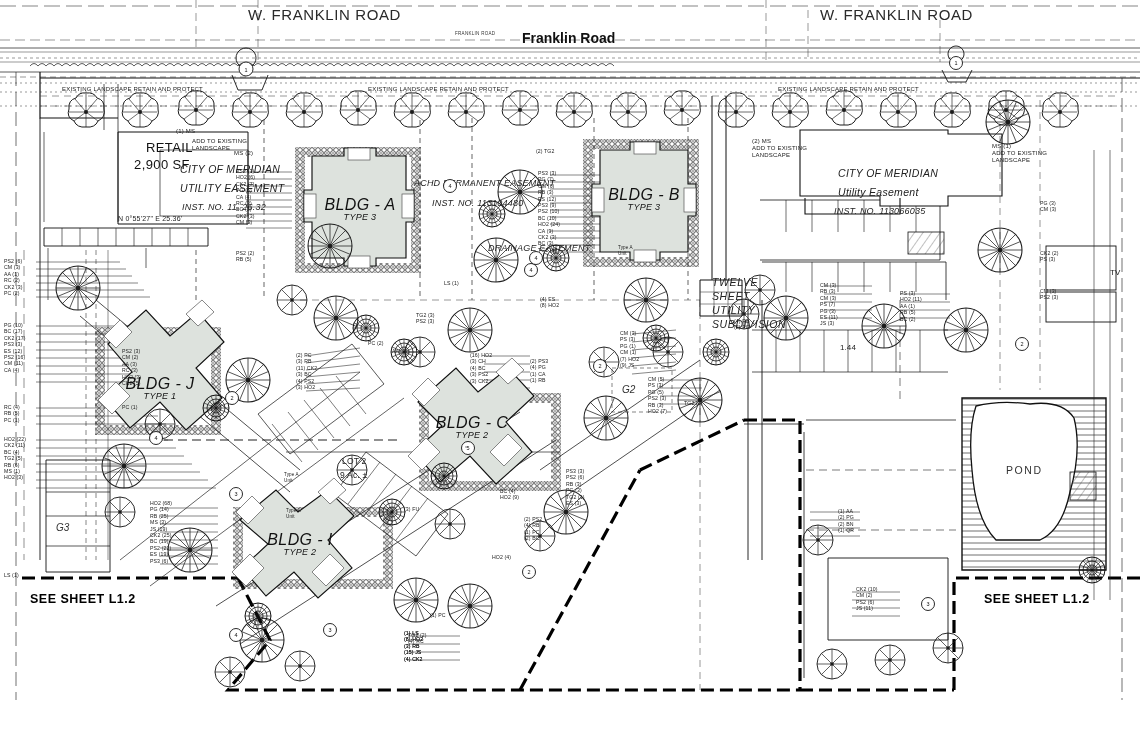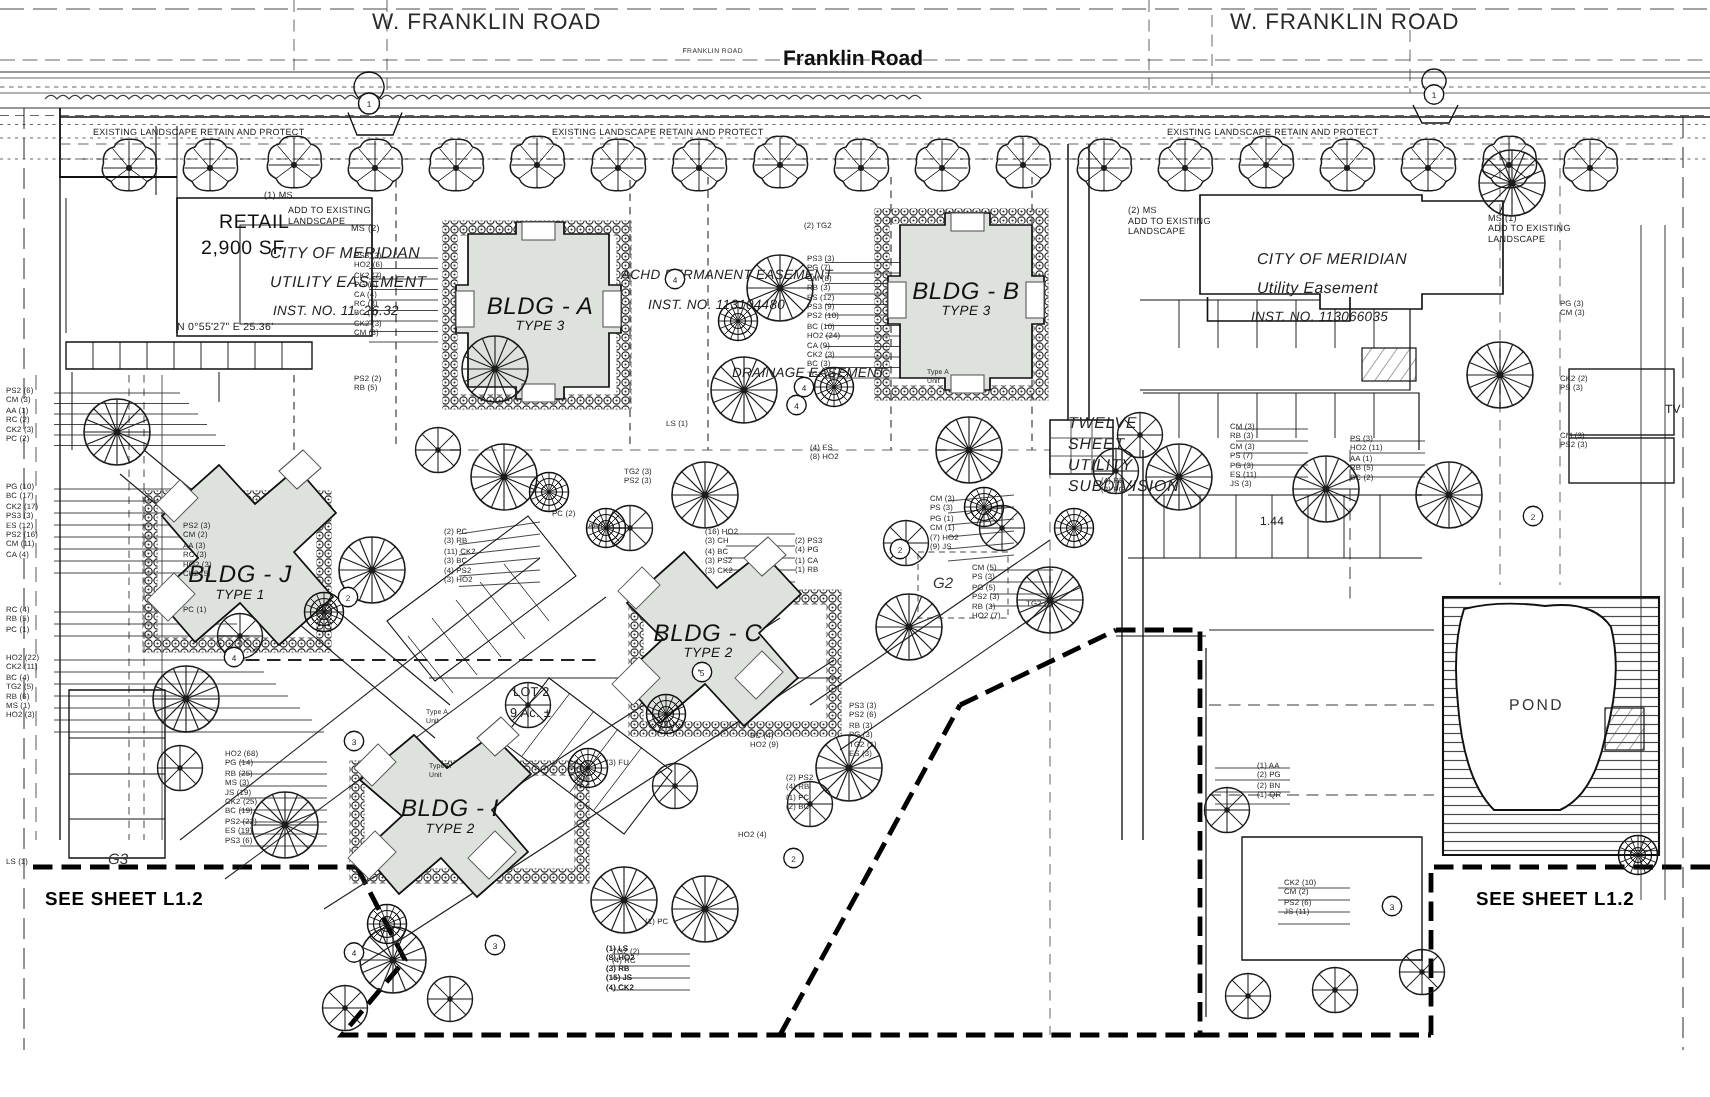--- a/index.html
+++ b/index.html
@@ -653,21 +653,21 @@
   <div class="lbl tiny6" style="left:752px;top:138px;">(2) MS<br>ADD TO EXISTING<br>LANDSCAPE</div>
   <div class="lbl tiny6" style="left:992px;top:143px;">MS (1)<br>ADD TO EXISTING<br>LANDSCAPE</div>
 
   <div class="lbl bearing" style="left:118px;top:215px;">N 0°55'27" E  25.36'</div>
   <div class="lbl lotlbl" style="left:342px;top:456px;">LOT 2</div>
   <div class="lbl lotlbl" style="left:340px;top:470px;">9 Ac. ±</div>
   <div class="lbl tiny" style="left:840px;top:345px;font-size:8px;">1.44</div>
   <div class="lbl tiny" style="left:1110px;top:270px;font-size:8px;">TV</div>
 
   <div class="lbl glabel" style="left:622px;top:384px;">G2</div>
-  <div class="lbl glabel" style="left:72px;top:522px;margin-top:46px;">G3</div>
+  <div class="lbl glabel" style="left:56px;top:522px;">G3</div>
 
   <div class="lbl pond" style="left:1006px;top:464px;text-align:center;">POND</div>
 
   <div class="lbl sheetref" style="left:30px;top:592px;">SEE SHEET L1.2</div>
   <div class="lbl sheetref" style="left:984px;top:592px;">SEE SHEET L1.2</div>
 
   <div id="callouts">
       <div class="lbl tiny5" style="left: 4px; top: 258px;">
         <div>PS2 (6)</div>
         <div>CM (3)</div>

